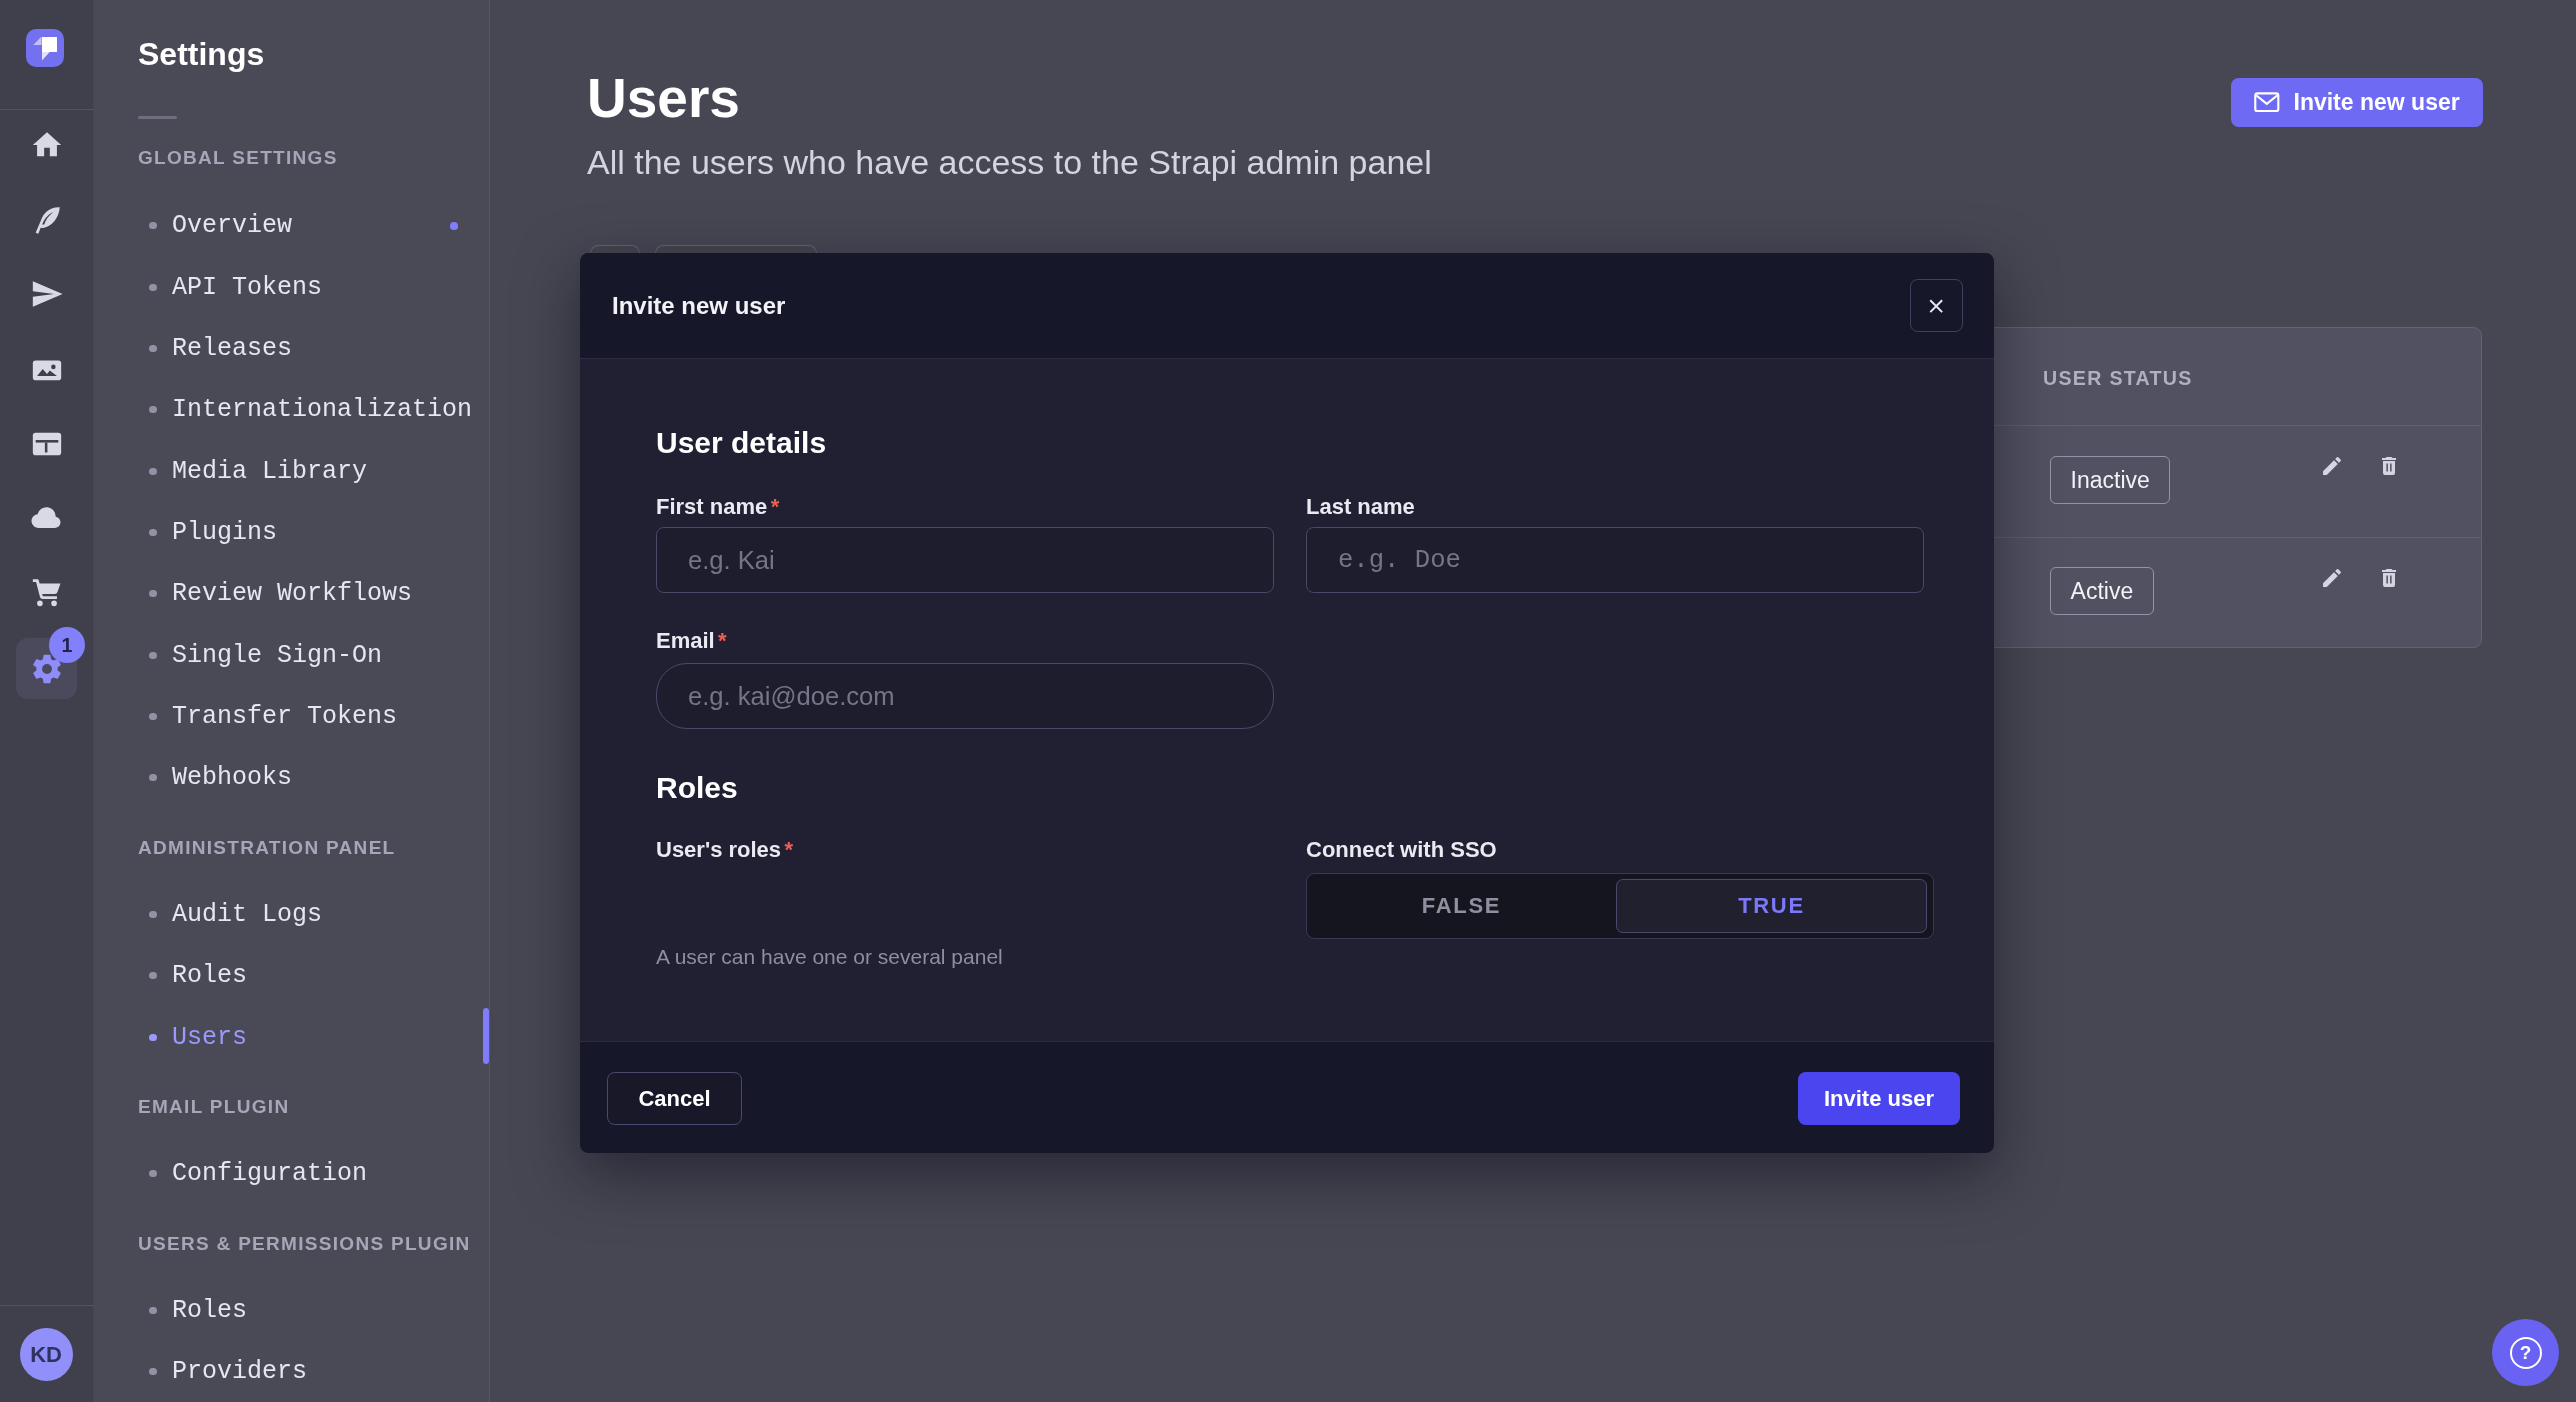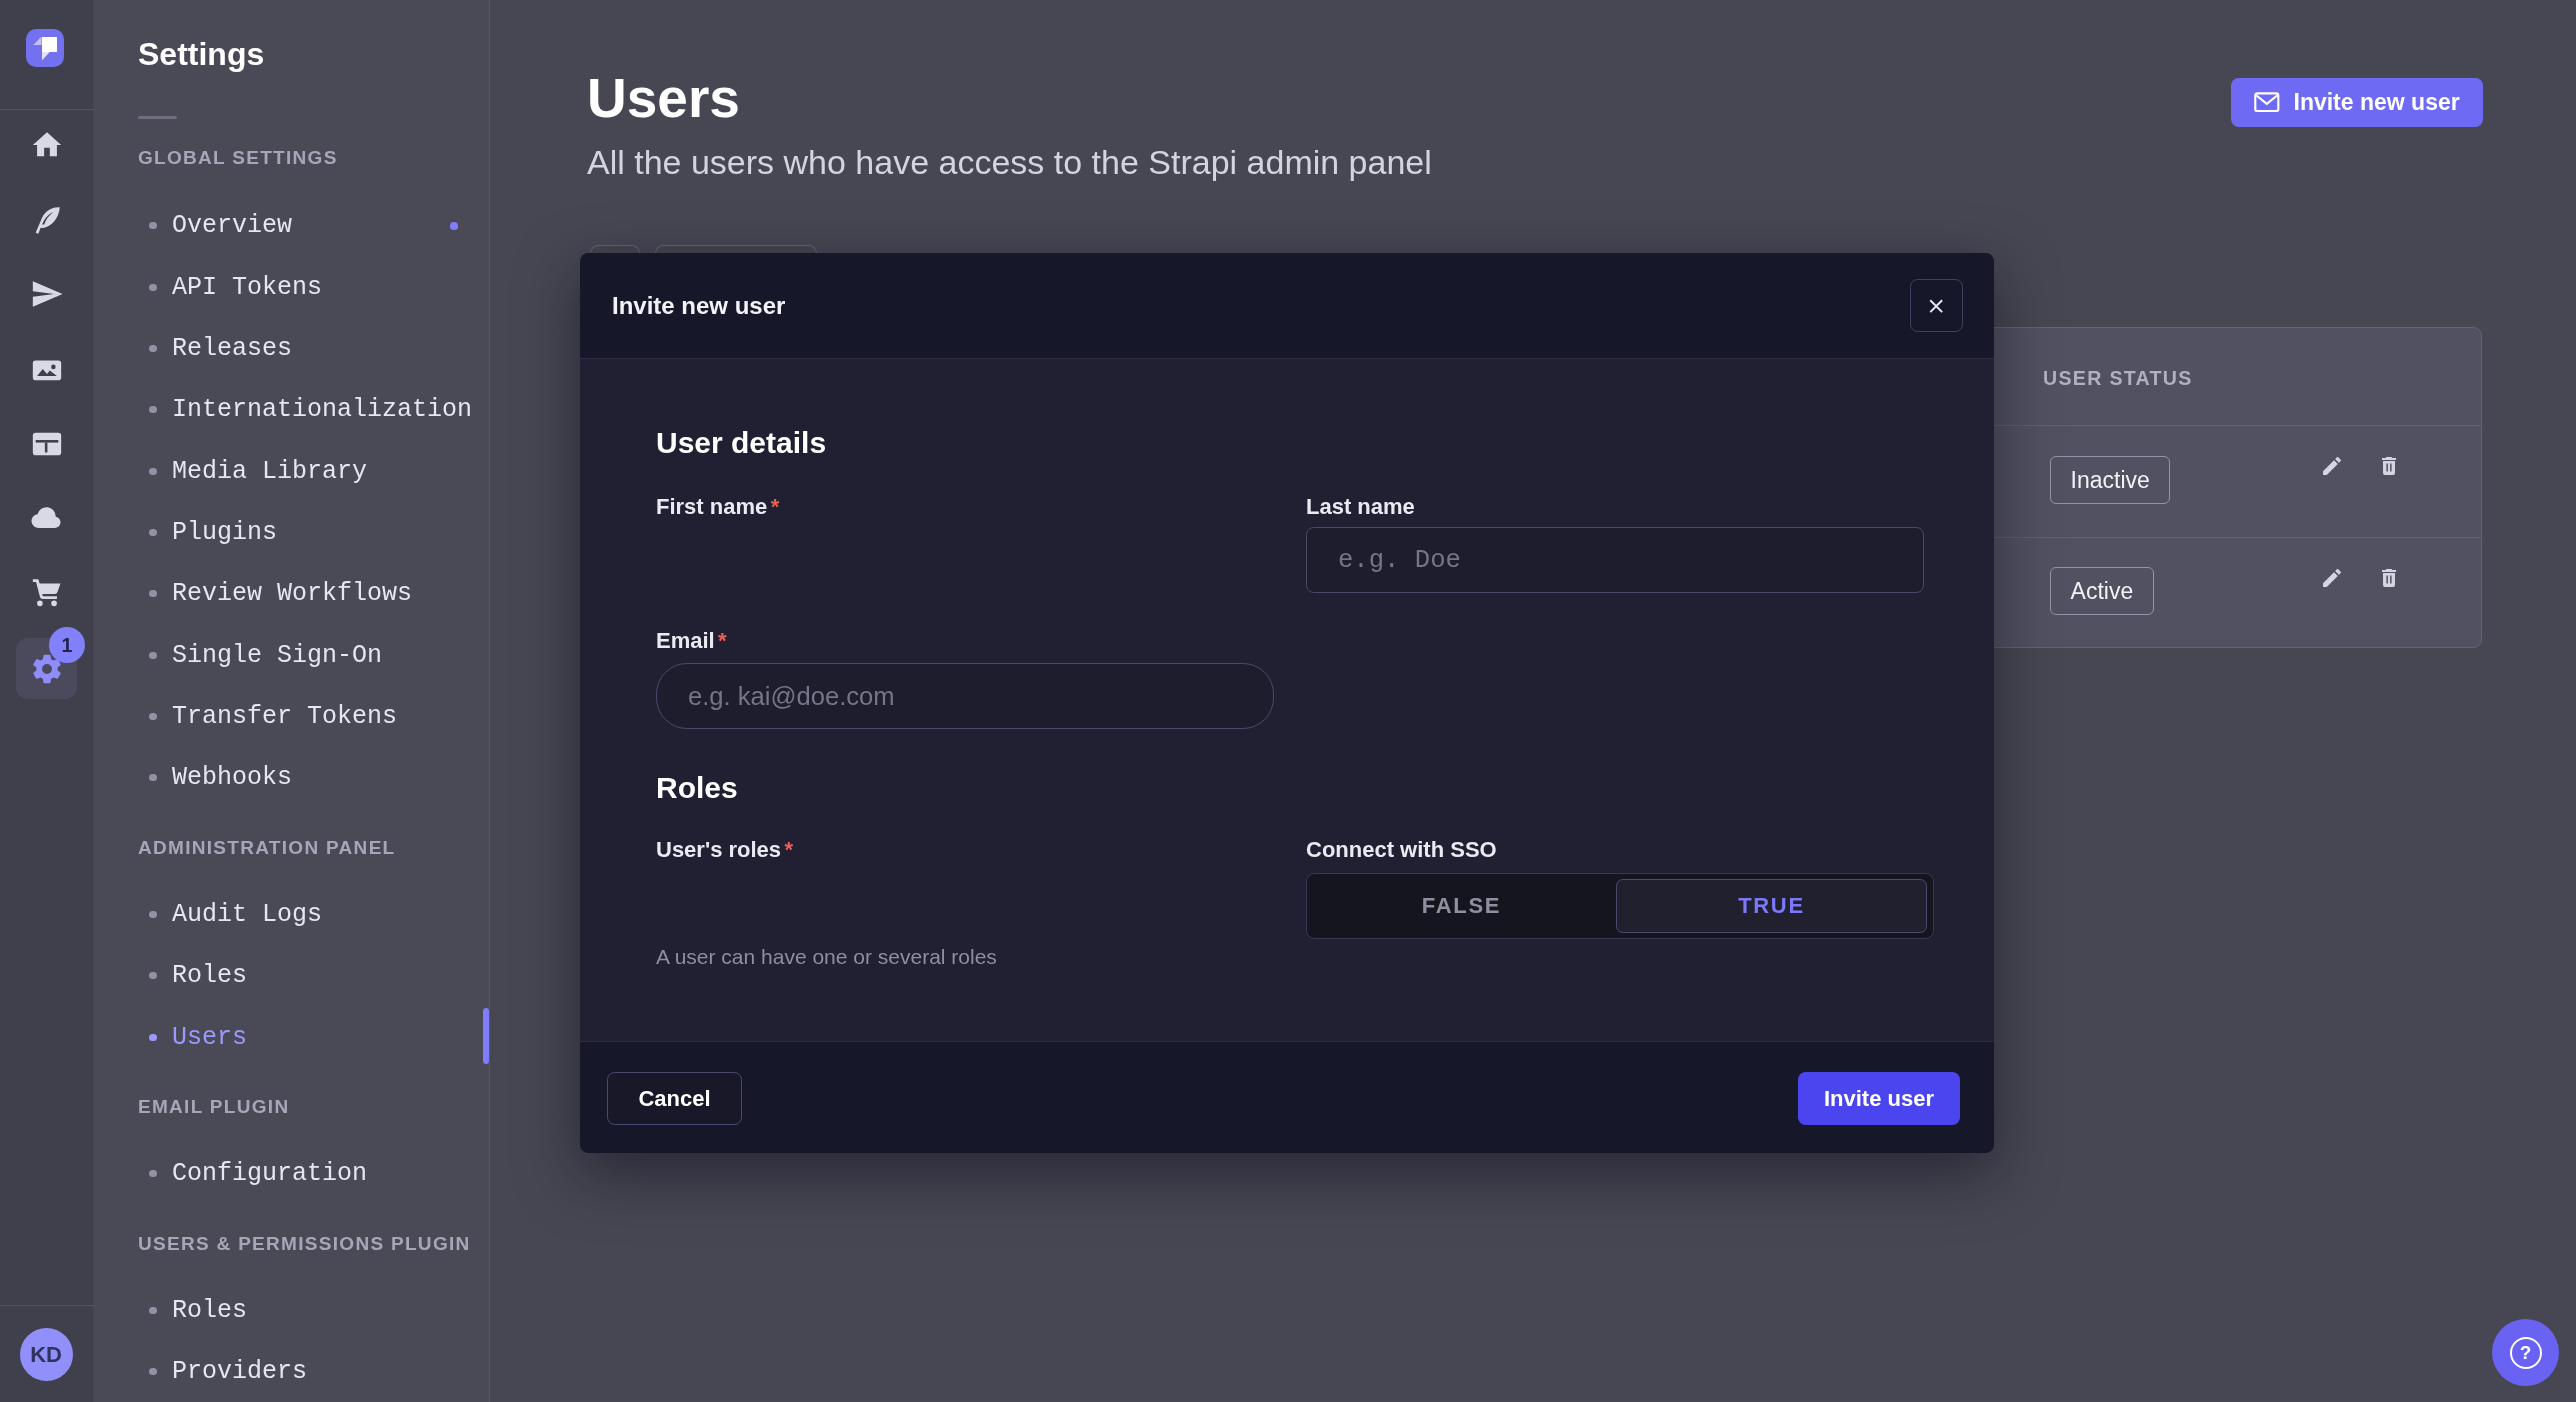--- a/index.html
+++ b/index.html
@@ -326,33 +326,34 @@
     </div>
 
     <h2 style="top:173px">User details</h2>
 
     <div class="fld-label" style="left:76px; top:241px">
       <span>First name</span><span class="req">*</span>
     </div>
     <div class="fld-label" style="left:726px; top:241px">
       <span>Last name</span>
     </div>
+    <input class="txt-input" style="left: 76px; top: 274px;" type="text" placeholder="e.g. Kai">
     <input class="txt-input" style="left: 726px; top: 274px; font-family: Liberation Mono, monospace;" type="text" placeholder="e.g. Doe">
 
     <div class="fld-label" style="left:76px; top:375px">
       <span>Email</span><span class="req">*</span>
     </div>
     <input class="txt-input" style="left: 76px; top: 410px; border-radius: 31px;" type="text" placeholder="e.g. kai@doe.com">
 
     <h2 style="top:518px">Roles</h2>
 
     <div class="fld-label" style="left:76px; top:584px">
       <span>User's roles</span><span class="req">*</span>
     </div>
-    <div class="hint">A user can have one or several roles</div>
+    <div class="hint">A user can have one or several panel</div>
 
     <div class="fld-label" style="left:726px; top:584px">
       <span>Connect with SSO</span>
     </div>
     <div class="toggle">
       <div class="toggle-opt">FALSE</div>
       <div class="toggle-opt on">TRUE</div>
     </div>
 
     <div class="modal-footer">

